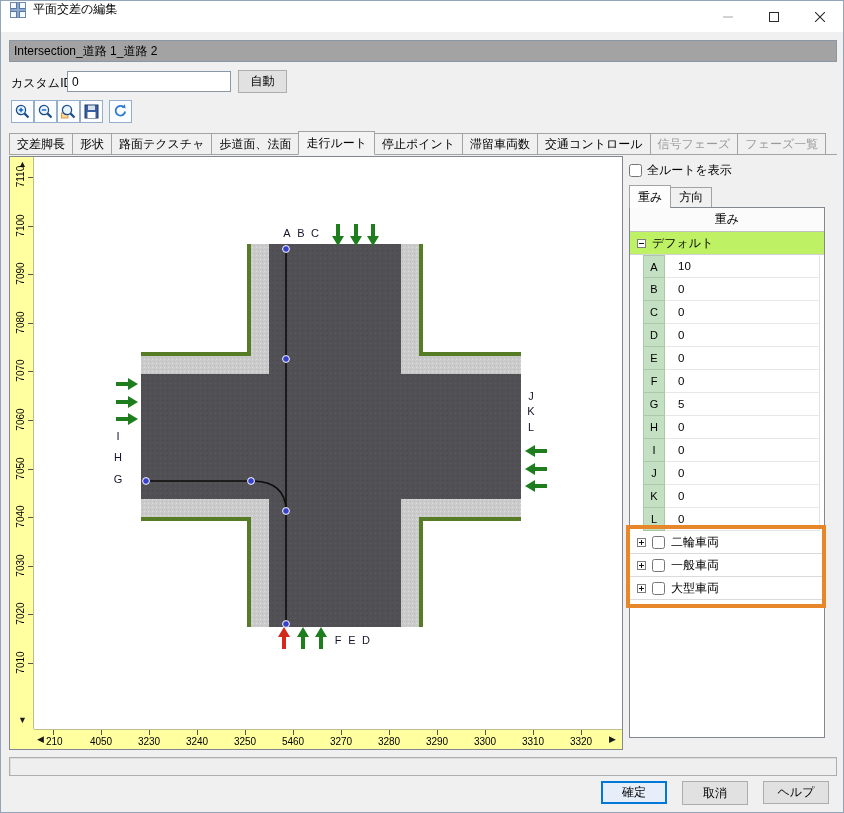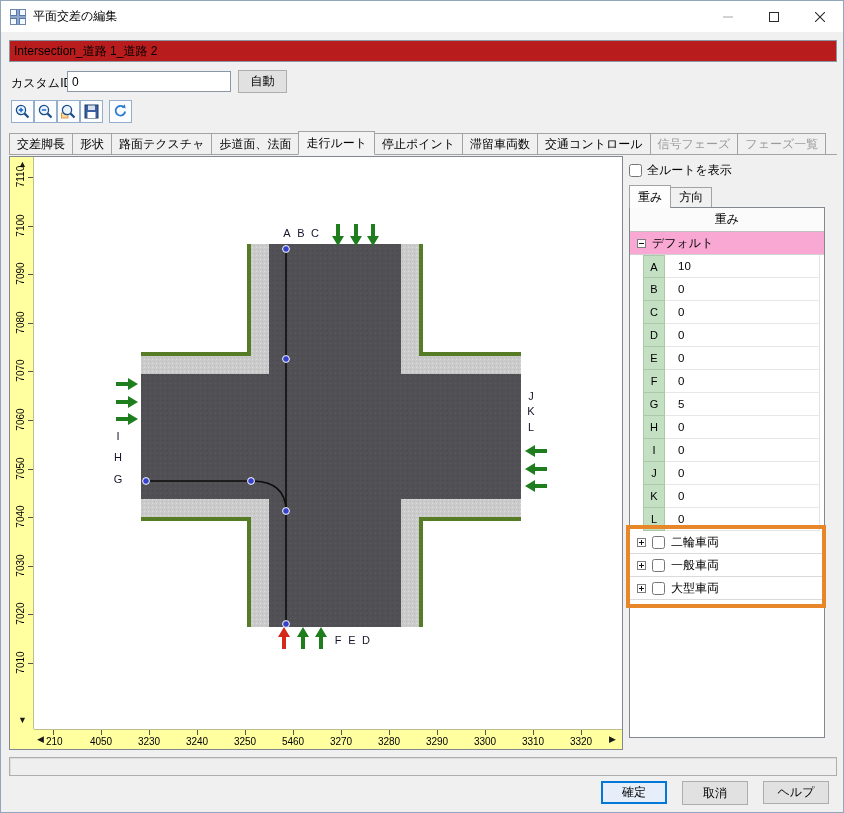--- a/index.html
+++ b/index.html
@@ -3,26 +3,26 @@
 <meta charset="utf-8">
 <style>
   * { box-sizing: border-box; margin: 0; padding: 0; }
   html,body { background:#cfcfcf; }
   .dialog {
     position: relative; width: 844px; height: 813px;
     background:#f0f0f0; border:1px solid #93a5bb; overflow:hidden;
     font-family:"Liberation Sans", sans-serif; font-size:12px; color:#000;
   }
   
-  .titlebar { position:absolute; left:0; top:0; right:0; height:31px; background:#fff; display:flex; align-items:center; }
+  .titlebar { position:absolute; left:0; top:0; right:0; height:31px; background:#fff; display:flex; align-items:flex-start; }
   .title-text { margin-left:6px; font-size:12px; }
   .win-controls { position:absolute; right:0; top:0; height:31px; display:flex; }
   .win-btn { width:46px; height:31px; display:flex; align-items:center; justify-content:center; }
   
-  .name-input { position:absolute; left:8px; top:39px; width:828px; height:22px; border:1px solid #8a98a5; background:#b91c1c; padding:0 4px; font:inherit; }
+  .name-input { position:absolute; left:8px; top:39px; width:828px; height:22px; border:1px solid #8a98a5; background:#a3a3a3; padding:0 4px; font:inherit; }
   .cid-label { position:absolute; left:10px; top:74px; }
   .cid-input { position:absolute; left:66px; top:70px; width:164px; height:21px; border:1px solid #8a98a5; background:#fff; padding:0 4px; font:inherit; }
   .btn { background:#e1e1e1; border:1px solid #adadad; font:inherit; display:flex; align-items:center; justify-content:center; cursor:default; }
   .btn-auto { position:absolute; left:237px; top:69px; width:49px; height:23px; }
   
   .toolbtn { position:absolute; top:99px; width:23px; height:23px; background:#fbfcfe; border:1px solid #94aecb; display:flex; align-items:center; justify-content:center; padding:0; }
   
   .tabstrip { position:absolute; left:8px; top:130px; width:828px; height:24px; display:flex; align-items:flex-end; border-bottom:1px solid #a3a3a3; }
   .tab { height:21px; padding:0 7px; border:1px solid #a3a3a3; border-bottom:none; background:#f0f0f0; margin-right:-1px; display:flex; align-items:center; white-space:nowrap; }
   .tab.active { height:24px; background:#f3f3f3; margin-bottom:-1px; border-bottom:1px solid #f3f3f3; z-index:2; }
@@ -38,21 +38,21 @@
   .vticks { position:absolute; right:0; top:20px; width:5px; height:488px; background:repeating-linear-gradient(to bottom,#555 0 1px,transparent 1px 48.6px); }
   .hticks { position:absolute; left:19px; top:0; width:530px; height:5px; background:repeating-linear-gradient(to right,#555 0 1px,transparent 1px 48px); }
   .ruler-arrow { position:absolute; font-size:9px; line-height:9px; color:#1a1a1a; }
   
   .chk-all { position:absolute; left:628px; top:161px; display:flex; align-items:center; gap:5px; }
   .minitabs { position:absolute; left:628px; top:183px; height:23px; display:flex; align-items:flex-end; }
   .minitab { height:20px; padding:0 8px; border:1px solid #a3a3a3; border-bottom:none; background:#f0f0f0; margin-right:-1px; display:flex; align-items:center; }
   .minitab.active { height:23px; background:#fdfdfd; margin-bottom:-1px; z-index:2; }
   .wtable { position:absolute; left:628px; top:206px; width:196px; height:531px; border:1px solid #828790; background:#fff; overflow:hidden; }
   .wt-header { height:24px; border-bottom:1px solid #c0c0c0; background:#fbfbfb; display:flex; align-items:center; justify-content:center; }
-  .wt-group { height:23px; background:#f9a8d4; border-bottom:1px solid #d2d2d2; display:flex; align-items:center; }
+  .wt-group { height:23px; background:#bef264; border-bottom:1px solid #d2d2d2; display:flex; align-items:center; }
   .expander { width:9px; height:9px; border:1px solid #7e7e7e; background:#fff; position:relative; margin-left:7px; flex:none; }
   .expander::before { content:""; position:absolute; left:1px; right:1px; top:3px; height:1px; background:#111; }
   .expander.plus::after { content:""; position:absolute; top:1px; bottom:1px; left:3px; width:1px; background:#111; }
   .wt-row { height:23px; display:flex; }
   .wt-indent { width:13px; background:#fff; }
   .wt-lane { width:22px; background:#c3e0c3; border:1px solid #a9c9a9; display:flex; align-items:center; justify-content:center; font-size:11px; }
   .wt-row + .wt-row .wt-lane { border-top:none; }
   .wt-value { flex:1; margin-right:4px; border-right:1px solid #e3e3e3; border-bottom:1px solid #e7e7e7; display:flex; align-items:center; padding-left:13px; font-size:11.5px; }
   .wt-vrow { height:23px; display:flex; align-items:center; gap:6px; border-bottom:1px solid #dadada; background:#fff; }
   .annotation { position:absolute; left:625px; top:524px; width:200px; height:83px; border:4px solid #e8872a; pointer-events:none; z-index:6; }

